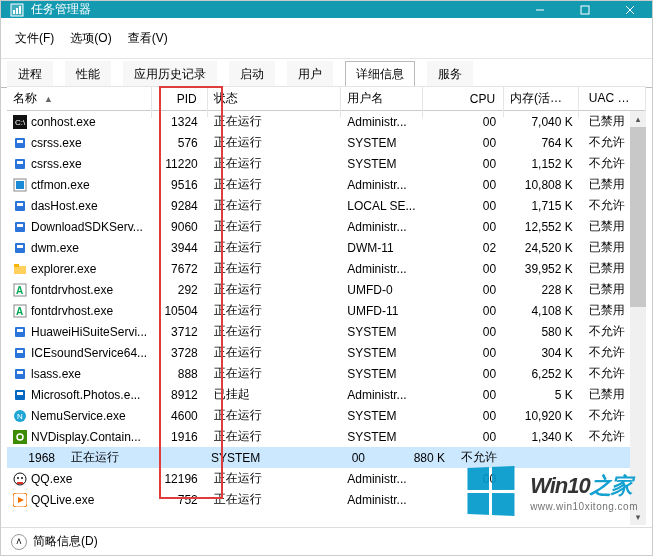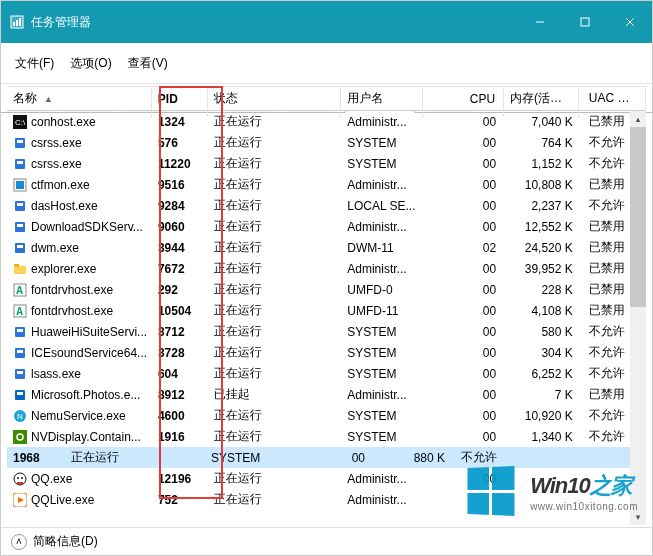--- a/index.html
+++ b/index.html
@@ -1,35 +1,35 @@
 <!DOCTYPE html>
 <html><head>
 <meta charset="utf-8">
 <style>
 * { margin: 0; padding: 0; box-sizing: border-box; }
 body { font-family: "Microsoft YaHei", "Segoe UI", sans-serif; font-size: 12px; background: #fff; width: 653px; height: 556px; position: relative; overflow: hidden; border: 1px solid #ccc; }
-.titlebar { height: 42px; background: #139ab1; color: #fff; display: flex; align-items: center; padding-left: 8px; }
+.titlebar { height: 17px; background: #139ab1; color: #fff; display: flex; align-items: center; padding-left: 8px; }
 .titlebar .app-icon { width: 16px; height: 16px; margin-right: 6px; display: inline-flex; align-items: center; justify-content: center; }
 .titlebar .title { flex: 1; font-size: 12px; }
 .winbtn { width: 45px; height: 30px; display: flex; align-items: center; justify-content: center; color: #fff; }
 .menubar { height: 41px; display: flex; align-items: center; padding: 0 6px; border-bottom: 1px solid #e5e5e5; }
 .menubar .mitem { padding: 2px 8px; cursor: default; }
 .tabs { height: 29px; display: flex; align-items: flex-end; border-bottom: 1px solid #bbb; padding: 4px 6px 0; gap: 12px; }
 .tab { padding: 4px 10px; background: #f7f7f7; border: 1px solid transparent; border-bottom: none; font-size: 12px; cursor: default; }
 .tab.active { background: #fff; border: 1px solid #bbb; border-bottom: 1px solid #fff; position: relative; top: 1px; }
 .table-wrap { position: absolute; top: 85px; left: 6px; right: 6px; bottom: 28px; overflow: hidden; border-top: 1px solid #e5e5e5; }
 .thead { display: flex; height: 24px; align-items: center; border-bottom: 1px solid #ccc; background: #fff; }
 .th { padding: 11px 6px; border-right: 1px solid #e5e5e5; white-space: nowrap; overflow: hidden; text-overflow: ellipsis; font-size: 12px; }
 .th .sort { font-size: 9px; margin-left: 3px; color: #666; }
 .tbody { overflow-y: auto; height: calc(100% - 24px); }
 .row { display: flex; height: 21px; align-items: center; }
 .row.selected { background: #cce8ff; }
 .cell { padding: 2px 6px; white-space: nowrap; overflow: hidden; text-overflow: ellipsis; font-size: 12px; }
 .c-name { width: 152px; display: flex; align-items: center; gap: 4px; }
-.c-pid { width: 58px; padding-right: 10px; font-weight: bold; }
+.c-pid { width: 58px; text-align: right; padding-right: 10px; }
 .c-status { width: 140px; }
 .c-user { width: 86px; }
 .c-cpu { width: 42px; text-align: right; padding-right: 8px; margin-left: 40px; }
 .c-mem { width: 78px; text-align: right; }
 .c-uac { width: 70px; padding-left: 10px; }
 .icon-box { width: 14px; height: 14px; display: inline-flex; align-items: center; justify-content: center; flex-shrink: 0; }
 .redbox { position: absolute; top: 85px; left: 158px; width: 64px; height: 413px; border: 2px solid #e03c3c; pointer-events: none; }
 .footer { position: absolute; bottom: 0; left: 0; right: 0; height: 28px; border-top: 1px solid #ddd; display: flex; align-items: center; padding: 0 10px; background: #fff; }
 .chev { width: 16px; height: 16px; border: 1px solid #999; border-radius: 50%; display: inline-flex; align-items: center; justify-content: center; margin-right: 6px; font-size: 10px; }
 .watermark { position: absolute; right: 14px; bottom: 40px; display: flex; align-items: center; gap: 16px; opacity: .92; pointer-events: none; }
@@ -179,21 +179,21 @@
               <rect x="2" y="2" width="10" height="10" fill="#2a74da" rx="1"></rect>
               <rect x="4" y="4" width="6" height="3" fill="#fff"></rect>
             </svg>
           </span>
           <span>dasHost.exe</span>
         </div>
         <div class="cell c-pid">9284</div>
         <div class="cell c-status">正在运行</div>
         <div class="cell c-user">LOCAL SE...</div>
         <div class="cell c-cpu">00</div>
-        <div class="cell c-mem">2,237 K</div>
+        <div class="cell c-mem">1,715 K</div>
         <div class="cell c-uac">不允许</div>
       </div>
       <div class="row">
         <div class="cell c-name">
           <span class="icon-box">
             <svg width="14" height="14">
               <rect x="2" y="2" width="10" height="10" fill="#2a74da" rx="1"></rect>
               <rect x="4" y="4" width="6" height="3" fill="#fff"></rect>
             </svg>
           </span>
@@ -311,42 +311,42 @@
       <div class="row">
         <div class="cell c-name">
           <span class="icon-box">
             <svg width="14" height="14">
               <rect x="2" y="2" width="10" height="10" fill="#2a74da" rx="1"></rect>
               <rect x="4" y="4" width="6" height="3" fill="#fff"></rect>
             </svg>
           </span>
           <span>lsass.exe</span>
         </div>
-        <div class="cell c-pid">604</div>
+        <div class="cell c-pid">888</div>
         <div class="cell c-status">正在运行</div>
         <div class="cell c-user">SYSTEM</div>
         <div class="cell c-cpu">00</div>
         <div class="cell c-mem">6,252 K</div>
         <div class="cell c-uac">不允许</div>
       </div>
       <div class="row">
         <div class="cell c-name">
           <span class="icon-box">
             <svg width="14" height="14">
               <rect x="2" y="2" width="10" height="10" fill="#0368c1" rx="1"></rect>
               <rect x="4" y="4" width="6" height="3" fill="#fff"></rect>
             </svg>
           </span>
           <span>Microsoft.Photos.e...</span>
         </div>
         <div class="cell c-pid">8912</div>
         <div class="cell c-status">已挂起</div>
         <div class="cell c-user">Administr...</div>
         <div class="cell c-cpu">00</div>
-        <div class="cell c-mem">7 K</div>
+        <div class="cell c-mem">5 K</div>
         <div class="cell c-uac">已禁用</div>
       </div>
       <div class="row">
         <div class="cell c-name">
           <span class="icon-box">
             <svg width="14" height="14">
               <circle cx="7" cy="7" r="6" fill="#1ea6d6"></circle>
               <text x="4" y="10" font-size="8" fill="#fff">N</text>
             </svg>
           </span>

